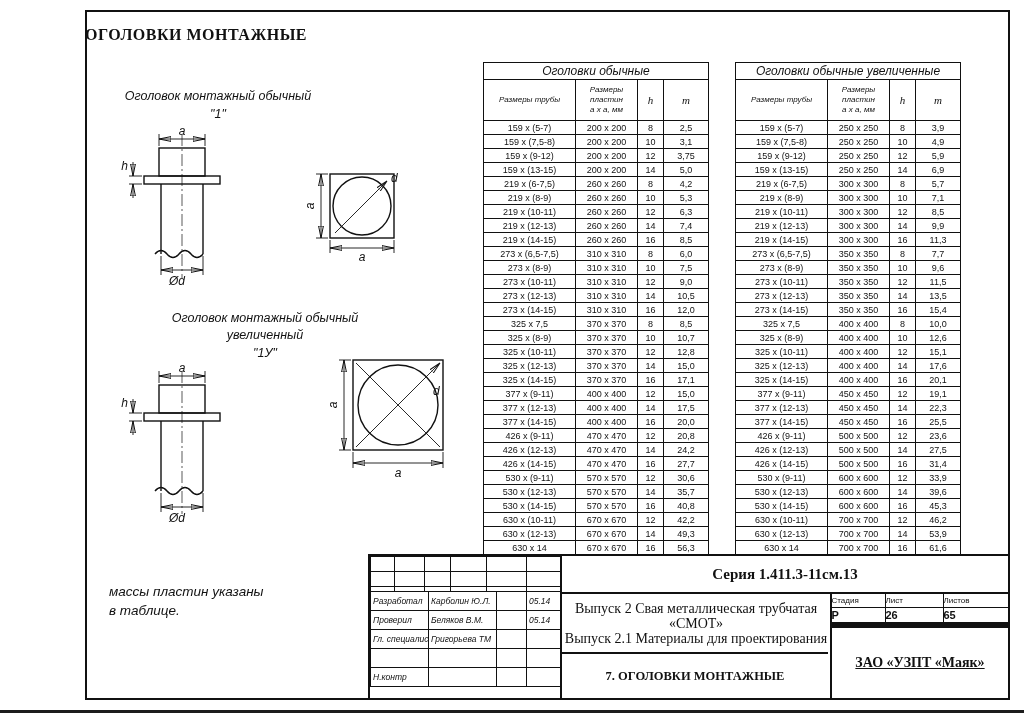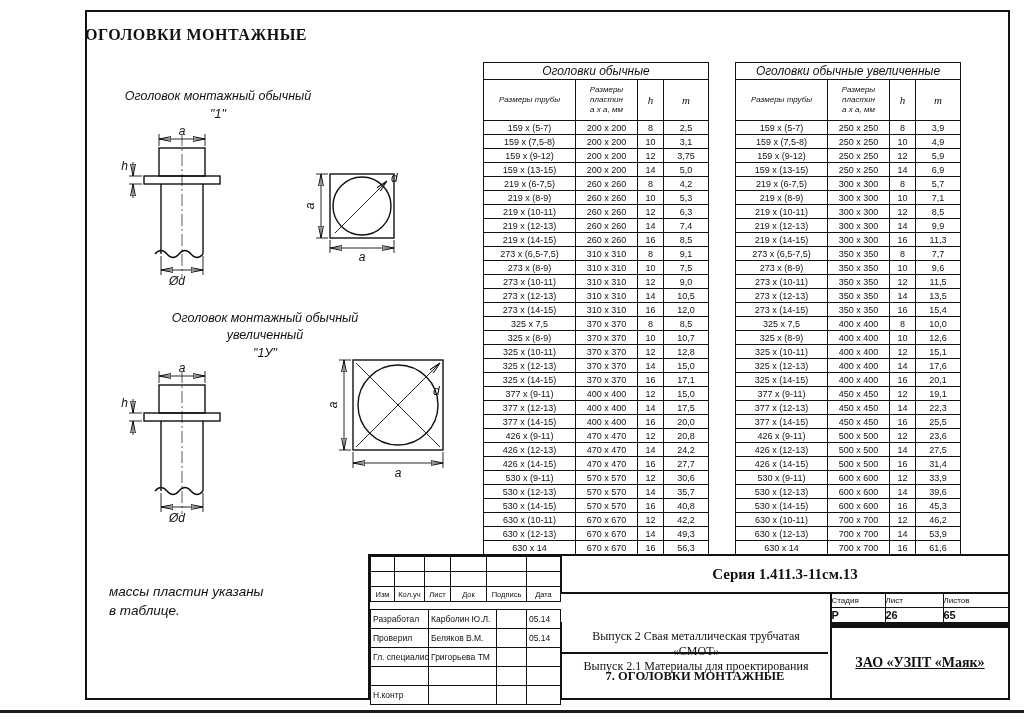--- a/index.html
+++ b/index.html
@@ -21,31 +21,31 @@
   table.dt{position:absolute;border-collapse:collapse;table-layout:fixed;background:#fff;}
   table.dt th,table.dt td{border:1px solid #111;text-align:center;padding:0 1px;font-size:9px;line-height:12px;height:13px;font-weight:normal;overflow:hidden;white-space:nowrap;}
   table.dt tr.ttl-row th{font-size:12px;font-style:italic;height:16px;line-height:16px;}
   table.dt tr.hdr-row th{font-size:8px;font-style:italic;height:40px;line-height:10px;margin-top:36px;}
   table.dt tr.hdr-row th.mi{font-family:"Liberation Serif",serif;font-style:italic;font-size:11px;}
 
   
   .tb{position:absolute;left:368px;top:554px;width:642px;height:146px;border:2px solid #111;box-sizing:border-box;background:#fff;}
   .tb .cell{position:absolute;box-sizing:border-box;border-color:#111;display:flex;align-items:center;justify-content:center;text-align:center;}
   .tb-series{left:190px;top:0;width:448px;height:38px;border-left:2px solid #111;border-bottom:2px solid #111;font-family:"Liberation Serif",serif;font-weight:bold;font-size:15px;}
-  .tb-doc{left:190px;top:38px;width:270px;height:58px;border-left:2px solid #111;font-family:"Liberation Serif",serif;font-size:12px;flex-direction:column;line-height:15px;margin-top:28px;}
+  .tb-doc{left:190px;top:38px;width:270px;height:58px;border-left:2px solid #111;font-family:"Liberation Serif",serif;font-size:14px;flex-direction:column;line-height:15px;}
   .tb-sect{left:190px;top:96px;width:268px;height:46px;border-left:2px solid #111;border-top:2px solid #111;font-family:"Liberation Serif",serif;font-weight:bold;font-size:12.5px;}
   .tb-company{left:460px;top:66px;width:178px;height:76px;border-left:2px solid #111;border-top:6px solid #0f172a;font-family:"Liberation Serif",serif;font-weight:bold;font-size:14px;text-decoration:underline;}
   .tb-stages{left:460px;top:38px;width:178px;height:28px;border-left:2px solid #111;}
   table.stage{border-collapse:collapse;table-layout:fixed;width:178px;height:28px;}
   table.stage td{border:1px solid #111;text-align:left;padding:0;}
   table.stage tr:first-child td{font-size:8px;height:13px;}
   table.stage tr:last-child td{font-size:11px;font-weight:bold;height:15px;}
   table.sigtop,table.sigbot{border-collapse:collapse;table-layout:fixed;position:absolute;left:0;background:#fff;}
   table.sigtop{top:0;width:190px;}
-  table.sigbot{top:53px;width:190px;}
+  table.sigbot{top:35px;width:190px;font-style:italic;}
   table.sigtop td{border:1px solid #111;font-size:7.5px;text-align:center;height:14px;padding:0;}
   table.sigbot td{border:1px solid #111;font-size:8.5px;text-align:left;height:18px;padding:0 2px;white-space:nowrap;overflow:hidden;}
 
   .notes{position:absolute;left:95px;top:582px;width:250px;font-style:italic;font-size:13.5px;line-height:19px;}
 </style>
 </head>
 <body>
 
 <div class="sheet">
   <div class="frame"></div>
@@ -221,21 +221,21 @@
         <tr>
           <td>219 x (14-15)</td>
           <td>260 x 260</td>
           <td>16</td>
           <td>8,5</td>
         </tr>
         <tr>
           <td>273 x (6,5-7,5)</td>
           <td>310 x 310</td>
           <td>8</td>
-          <td>9,1</td>
+          <td>6,0</td>
         </tr>
         <tr>
           <td>273 x (8-9)</td>
           <td>310 x 310</td>
           <td>10</td>
           <td>7,5</td>
         </tr>
         <tr>
           <td>273 x (10-11)</td>
           <td>310 x 310</td>

